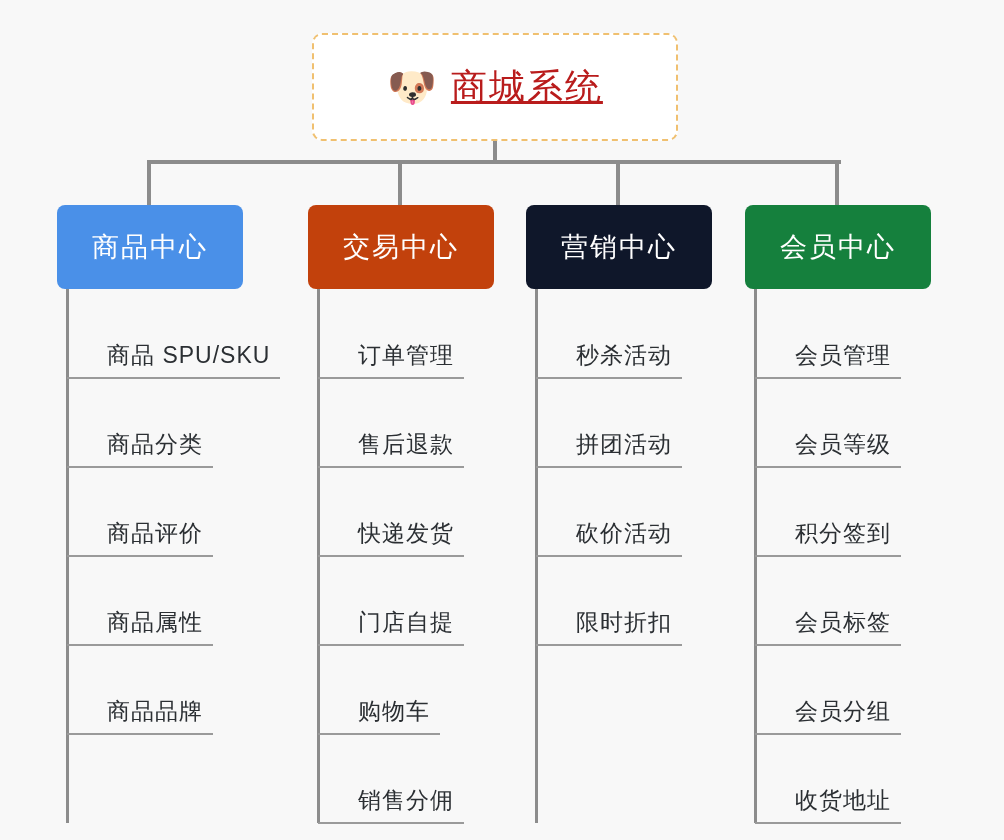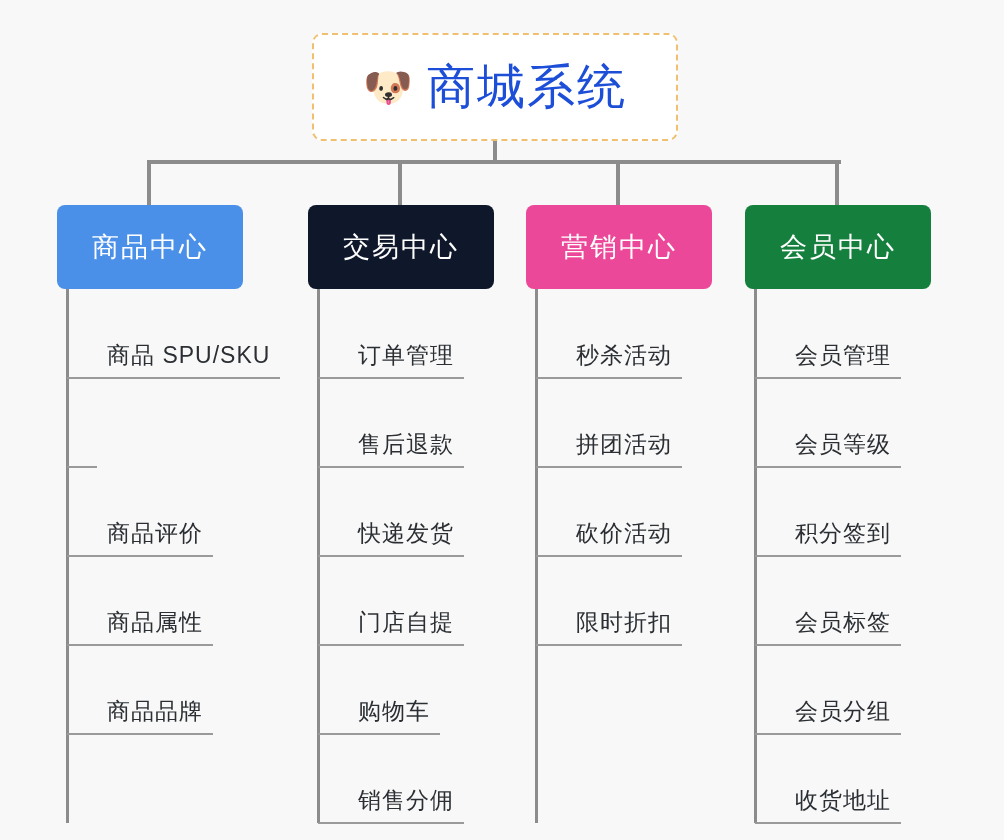--- a/index.html
+++ b/index.html
@@ -35,24 +35,25 @@
     align-items: center;
     justify-content: center;
     gap: 14px;
   }
   .root-emoji {
     font-size: 40px;
     line-height: 1;
     display: block;
   }
   .root-title {
-    font-size: 48px;
-    color: #1d4ed8;
+    font-size: 36px;
+    color: #b91c1c;
     letter-spacing: 2px;
     white-space: nowrap;
+    text-decoration: underline;
   }
 
   
   .conn {
     position: absolute;
     background: #8c8c8c;
   }
   .conn-stem-root {      
     left: 493px;
     top: 141px;
@@ -152,69 +153,70 @@
           <span>商品中心</span>
         </div>
         <div class="leaves">
           <div class="trunk" style="height: 534px;"></div>
           <div class="leaf">
             <span class="leaf-connector"></span>
             <span class="leaf-label">商品 SPU/SKU</span>
           </div>
           <div class="leaf">
             <span class="leaf-connector"></span>
+            <span class="leaf-label">商品分类</span>
           </div>
           <div class="leaf">
             <span class="leaf-connector"></span>
             <span class="leaf-label">商品评价</span>
           </div>
           <div class="leaf">
             <span class="leaf-connector"></span>
             <span class="leaf-label">商品属性</span>
           </div>
           <div class="leaf">
             <span class="leaf-connector"></span>
             <span class="leaf-label">商品品牌</span>
           </div>
         </div>
       </div>
       <div class="column" style="left: 308px; width: 186px;">
+        <div class="cat-box" style="background: #c2410c; width: 186px;">
+          <span>交易中心</span>
+        </div>
+        <div class="leaves">
+          <div class="trunk" style="height: 534px;"></div>
+          <div class="leaf">
+            <span class="leaf-connector"></span>
+            <span class="leaf-label">订单管理</span>
+          </div>
+          <div class="leaf">
+            <span class="leaf-connector"></span>
+            <span class="leaf-label">售后退款</span>
+          </div>
+          <div class="leaf">
+            <span class="leaf-connector"></span>
+            <span class="leaf-label">快递发货</span>
+          </div>
+          <div class="leaf">
+            <span class="leaf-connector"></span>
+            <span class="leaf-label">门店自提</span>
+          </div>
+          <div class="leaf">
+            <span class="leaf-connector"></span>
+            <span class="leaf-label">购物车</span>
+          </div>
+          <div class="leaf">
+            <span class="leaf-connector"></span>
+            <span class="leaf-label">销售分佣</span>
+          </div>
+        </div>
+      </div>
+      <div class="column" style="left: 526px; width: 186px;">
         <div class="cat-box" style="background: #0f172a; width: 186px;">
-          <span>交易中心</span>
-        </div>
-        <div class="leaves">
-          <div class="trunk" style="height: 534px;"></div>
-          <div class="leaf">
-            <span class="leaf-connector"></span>
-            <span class="leaf-label">订单管理</span>
-          </div>
-          <div class="leaf">
-            <span class="leaf-connector"></span>
-            <span class="leaf-label">售后退款</span>
-          </div>
-          <div class="leaf">
-            <span class="leaf-connector"></span>
-            <span class="leaf-label">快递发货</span>
-          </div>
-          <div class="leaf">
-            <span class="leaf-connector"></span>
-            <span class="leaf-label">门店自提</span>
-          </div>
-          <div class="leaf">
-            <span class="leaf-connector"></span>
-            <span class="leaf-label">购物车</span>
-          </div>
-          <div class="leaf">
-            <span class="leaf-connector"></span>
-            <span class="leaf-label">销售分佣</span>
-          </div>
-        </div>
-      </div>
-      <div class="column" style="left: 526px; width: 186px;">
-        <div class="cat-box" style="background: #ec4899; width: 186px;">
           <span>营销中心</span>
         </div>
         <div class="leaves">
           <div class="trunk" style="height: 534px;"></div>
           <div class="leaf">
             <span class="leaf-connector"></span>
             <span class="leaf-label">秒杀活动</span>
           </div>
           <div class="leaf">
             <span class="leaf-connector"></span>

